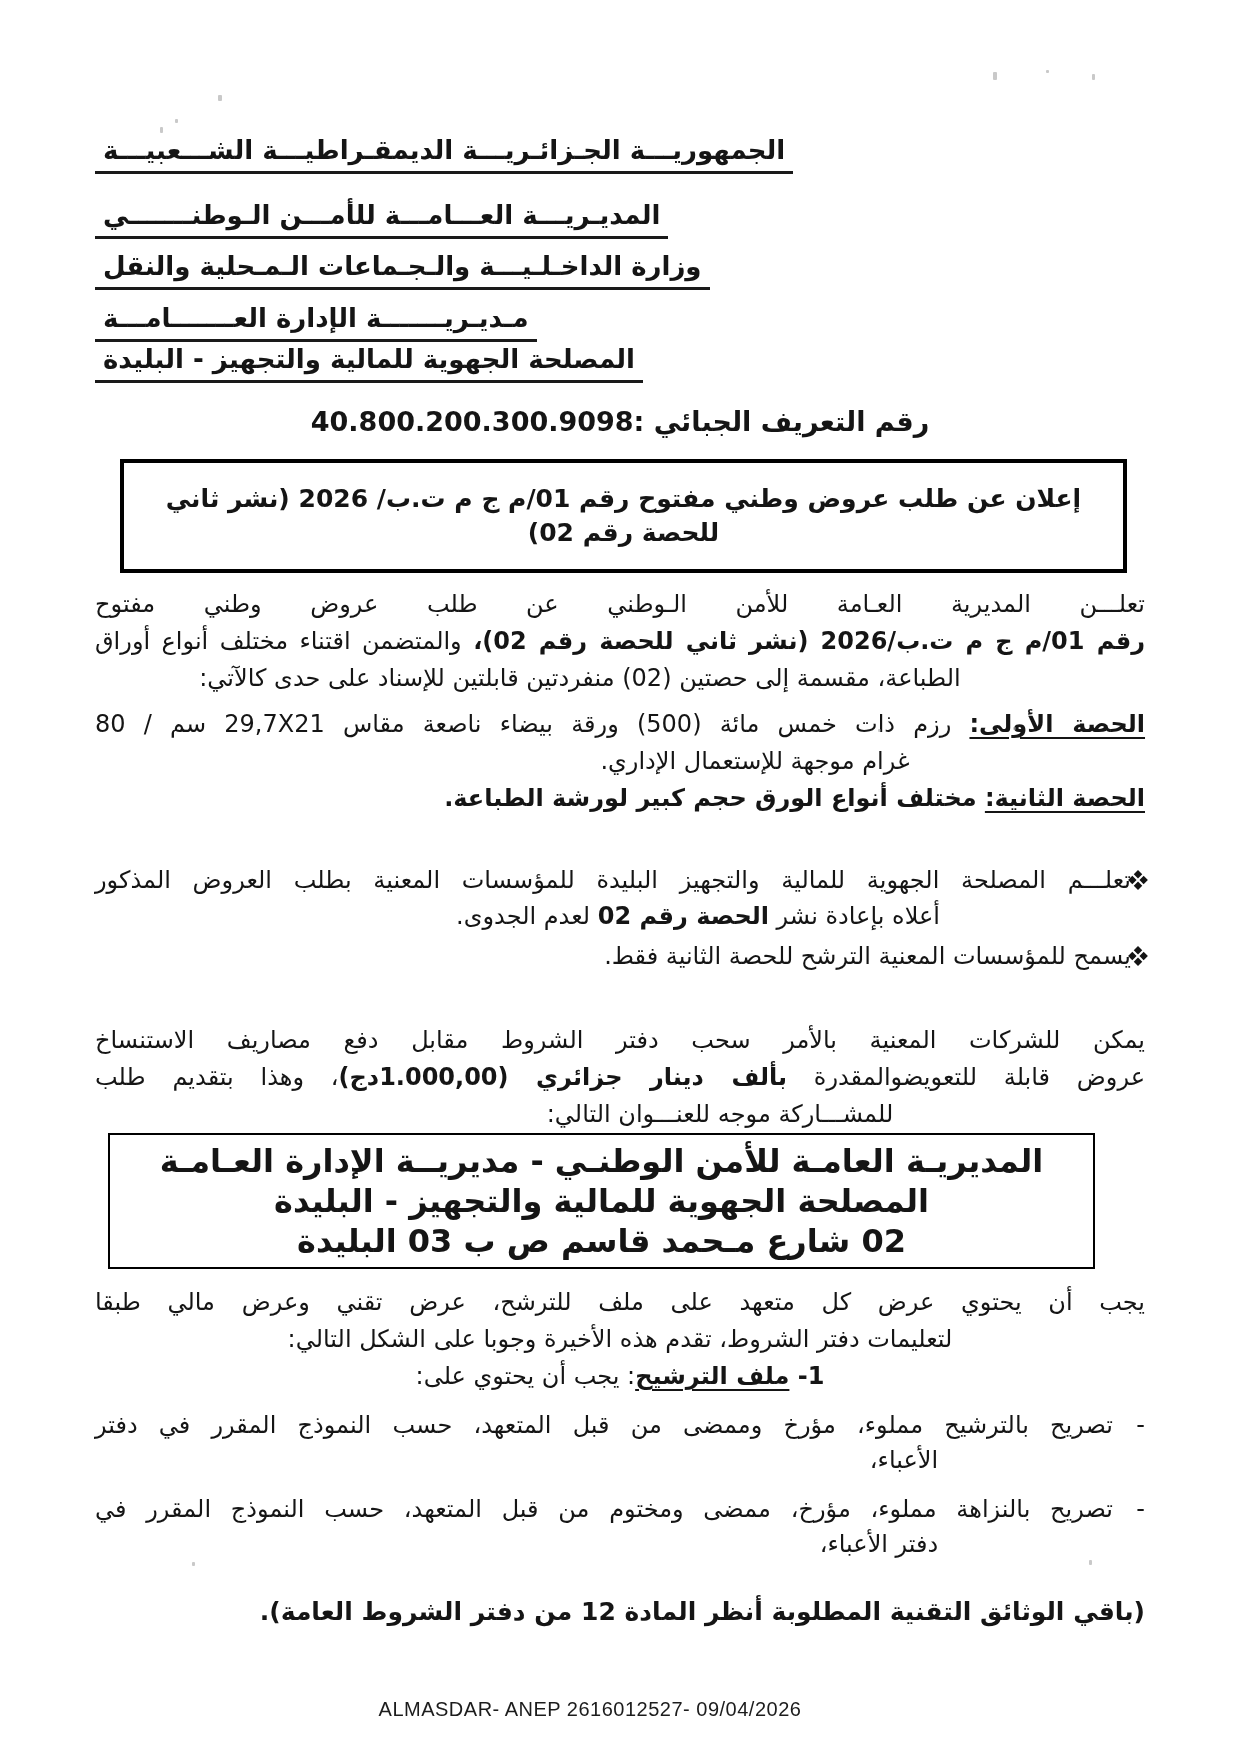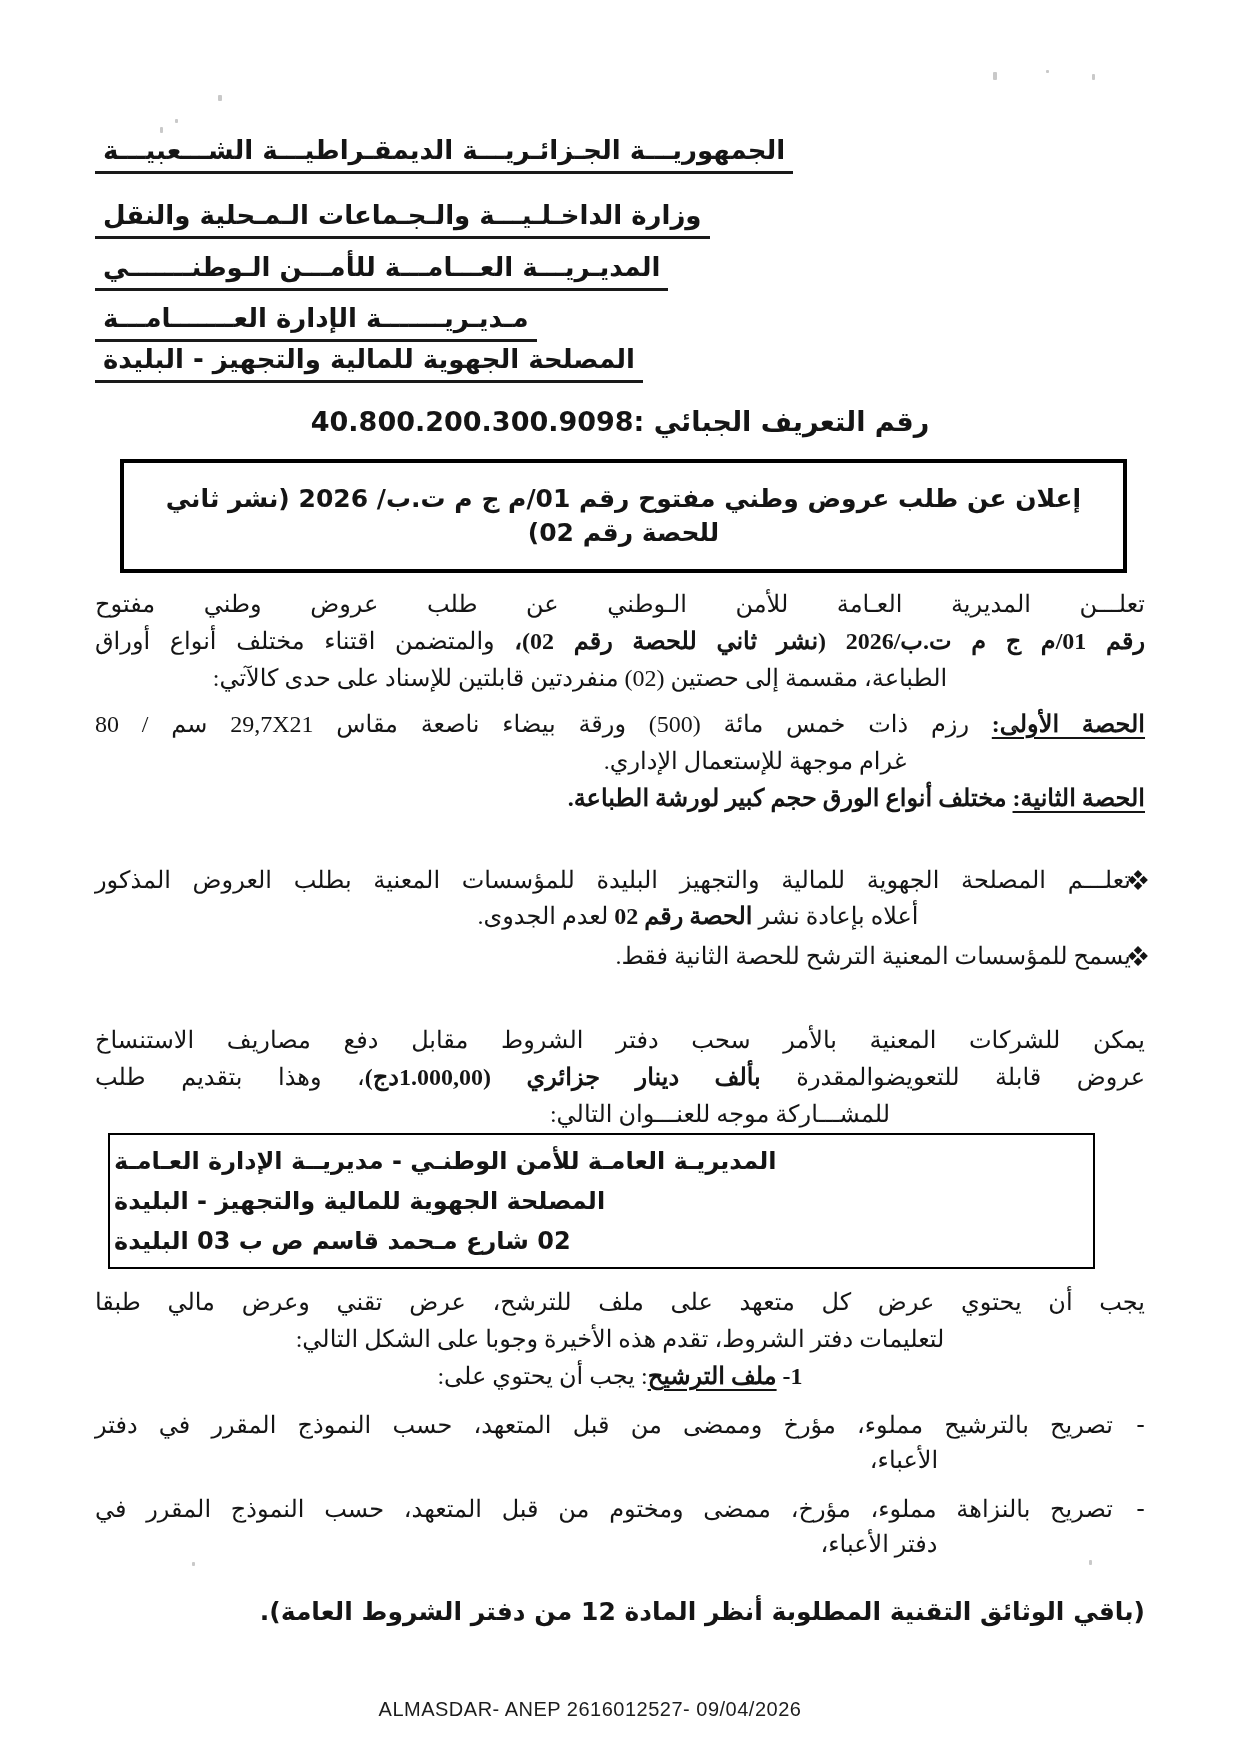--- a/index.html
+++ b/index.html
@@ -35,21 +35,21 @@
 
   .notice-box {
     border:4px solid #000000;
     margin:0 18px 13px 25px;
     padding:19px 6px;
     text-align:center;
     font:bold 25px/34px "DejaVu Sans", sans-serif;
   }
 
   
-  .ln { font-size:24px; line-height:37px;font-family:Liberation Serif, serif; }
+  .ln { font-size:24px; line-height:37px; }
   .jline { text-align:justify; text-align-last:justify; }
   .cline { text-align:center; }
   .rline { text-align:right; }
   .b { font-weight:bold; }
   .lbl {
     font-weight:bold;
     text-decoration:underline;
     text-decoration-thickness:2px;
     text-underline-offset:5px;
   }
@@ -71,23 +71,23 @@
     flex:0 0 auto;
   }
   .diamond-cluster i { background:#141414; }
 
   .fees { margin-top:48px; }
 
   .addr-box {
     border:2px solid #000;
     margin:0 50px 15px 13px;
     padding:6px 4px;
-    text-align:left;
+    text-align:center;
     font-weight:bold;
-    font-size:24px; line-height:40px;
+    font-size:32px; line-height:40px;
   }
 
   .dash-list { margin-top:13px; }
   .dash-row { display:flex; gap:8px; }
   .dash-row .dmark { flex:0 0 24px; text-align:right; font-size:24px; line-height:35px; }
   .dash-row .dtext { flex:1; }
   .dash-row .ln { line-height:35px; }
   .dash-gap { margin-bottom:14px; }
 
   .final-note {
@@ -124,25 +124,25 @@
   <div class="speck" style="left:878px;top:729px;width:3px;height:3px;"></div>
   <div class="speck" style="left:1013px;top:727px;width:3px;height:3px;"></div>
   <div class="speck" style="left:192px;top:1562px;width:3px;height:4px;"></div>
   <div class="speck" style="left:1089px;top:1560px;width:3px;height:5px;"></div>
 
   <div class="content">
 
     <div class="h-line mb24">
       <span class="u">الجمهوريـــة الجـزائـريـــة الديمقـراطيـــة الشـــعبيـــة</span>
     </div>
+    <div class="h-line mb10">
+      <span class="u">المديـريـــة العـــامـــة للأمـــن الـوطنـــــــي</span>
+    </div>
     <div class="h-line mb11">
       <span class="u">وزارة الداخـلـيـــة والـجـماعات الـمـحلية والنقل</span>
-    </div>
-    <div class="h-line mb10">
-      <span class="u">المديـريـــة العـــامـــة للأمـــن الـوطنـــــــي</span>
     </div>
     <div class="h-line mb6">
       <span class="u">مـديـريـــــــة الإدارة العـــــــامـــة</span>
     </div>
     <div class="h-line mb21">
       <span class="u">المصلحة الجهوية للمالية والتجهيز - البليدة</span>
     </div>
 
     <div class="tax-line">رقم التعريف الجبائي :40.800.200.300.9098</div>
 

